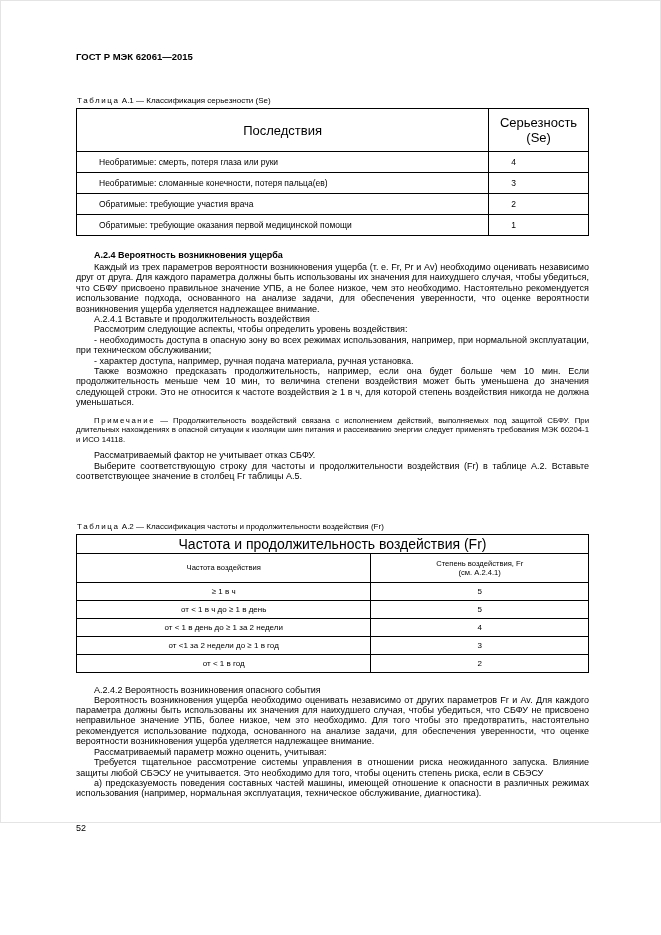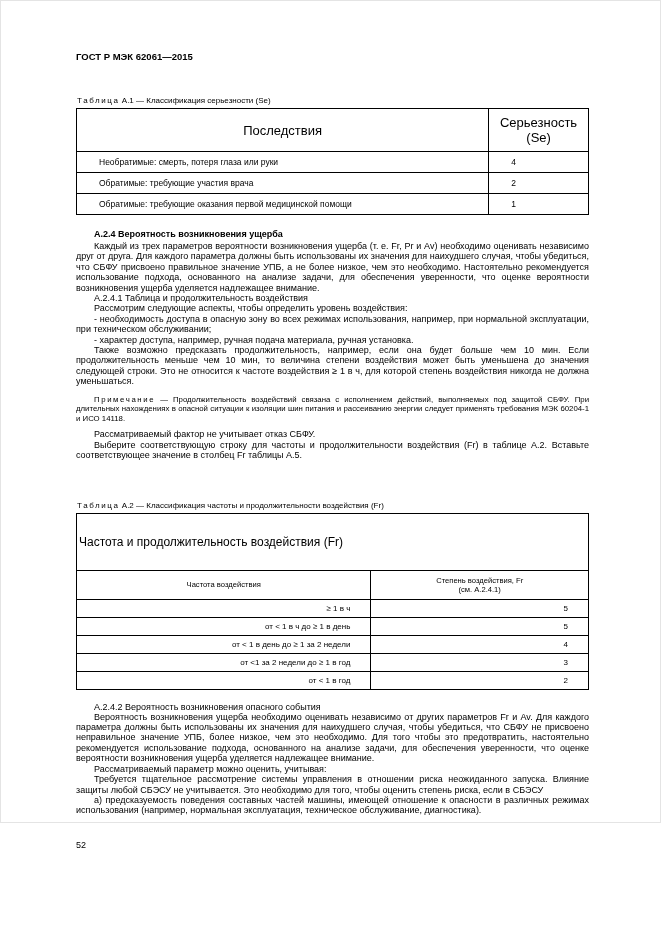--- a/index.html
+++ b/index.html
@@ -33,23 +33,23 @@
     font-size:13px; font-weight:400; text-align:center;
     padding:6px 2px;
   }
   .t1 td {
     font-size:8.5px; padding:5px 22px; height:21px; vertical-align:middle;
   }
 
   
   .t2 { margin-bottom:10px; }
   .t2 th { font-weight:400; }
-  .t2 .merged { font-size:12px; padding:21px 2px; text-align:left; }
+  .t2 .merged { font-size:14px; padding:1px 2px; text-align:center; }
   .t2 .subhead { font-size:7.6px; padding:5px 2px; text-align:center; vertical-align:middle; }
-  .t2 td { font-size:8px; text-align:right; padding:4px 20px; height:18px; vertical-align:middle; }
+  .t2 td { font-size:8px; text-align:center; padding:4px 20px; height:18px; vertical-align:middle; }
 
   .h-bold {
     font-size:9px; font-weight:700; text-indent:18px; margin:0 0 2px 0;
   }
   .h-sub {
     font-size:9px; font-weight:400; text-indent:18px; margin:0;
   }
   p.body {
     font-size:9px; line-height:1.16; text-align:justify; text-indent:18px;
   }
@@ -82,34 +82,38 @@
         <th>Последствия</th>
         <th>Серьезность (Se)</th>
       </tr>
     </thead>
     <tbody>
       <tr>
         <td>Необратимые: смерть, потеря глаза или руки</td>
         <td>4</td>
       </tr>
       <tr>
+        <td>Необратимые: сломанные конечности, потеря пальца(ев)</td>
+        <td>3</td>
+      </tr>
+      <tr>
         <td>Обратимые: требующие участия врача</td>
         <td>2</td>
       </tr>
       <tr>
         <td>Обратимые: требующие оказания первой медицинской помощи</td>
         <td>1</td>
       </tr>
     </tbody>
   </table>
 
   <p class="h-bold">А.2.4 Вероятность возникновения ущерба</p>
   <p class="body">Каждый из трех параметров вероятности возникновения ущерба (т. е. Fr, Pr и Av) необходимо оценивать независимо друг от друга. Для каждого параметра должны быть использованы их значения для наихудшего случая, чтобы убедиться, что СБФУ присвоено правильное значение УПБ, а не более низкое, чем это необходимо. Настоятельно рекомендуется использование подхода, основанного на анализе задачи, для обеспечения уверенности, что оценке вероятности возникновения ущерба уделяется надлежащее внимание.</p>
 
-  <p class="h-sub">А.2.4.1 Таблица и продолжительность воздействия</p>
+  <p class="h-sub">А.2.4.1 Вставьте и продолжительность воздействия</p>
   <p class="body">Рассмотрим следующие аспекты, чтобы определить уровень воздействия:</p>
   <p class="body">- необходимость доступа в опасную зону во всех режимах использования, например, при нормальной эксплуатации, при техническом обслуживании;</p>
   <p class="body">- характер доступа, например, ручная подача материала, ручная установка.</p>
   <p class="body">Также возможно предсказать продолжительность, например, если она будет больше чем 10 мин. Если продолжительность меньше чем 10 мин, то величина степени воздействия может быть уменьшена до значения следующей строки. Это не относится к частоте воздействия ≥ 1 в ч, для которой степень воздействия никогда не должна уменьшаться.</p>
 
   <p class="note"><span class="spaced">Примечание</span> <span>— Продолжительность воздействий связана с исполнением действий, выполняемых под защитой СБФУ. При длительных нахождениях в опасной ситуации к изоляции шин питания и рассеиванию энергии следует применять требования МЭК 60204-1 и ИСО 14118.</span></p>
 
   <p class="body">Рассматриваемый фактор не учитывает отказ СБФУ.</p>
   <p class="body">Выберите соответствующую строку для частоты и продолжительности воздействия (Fr) в таблице А.2. Вставьте соответствующее значение в столбец Fr таблицы А.5.</p>
 

